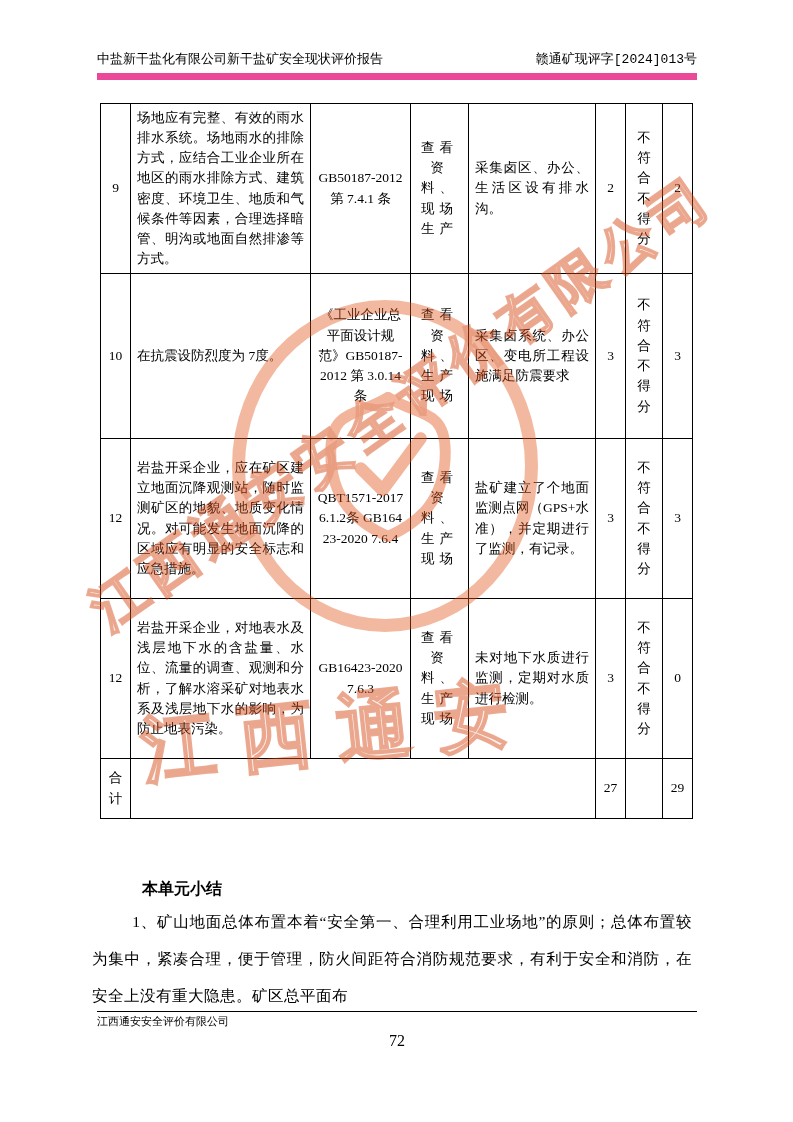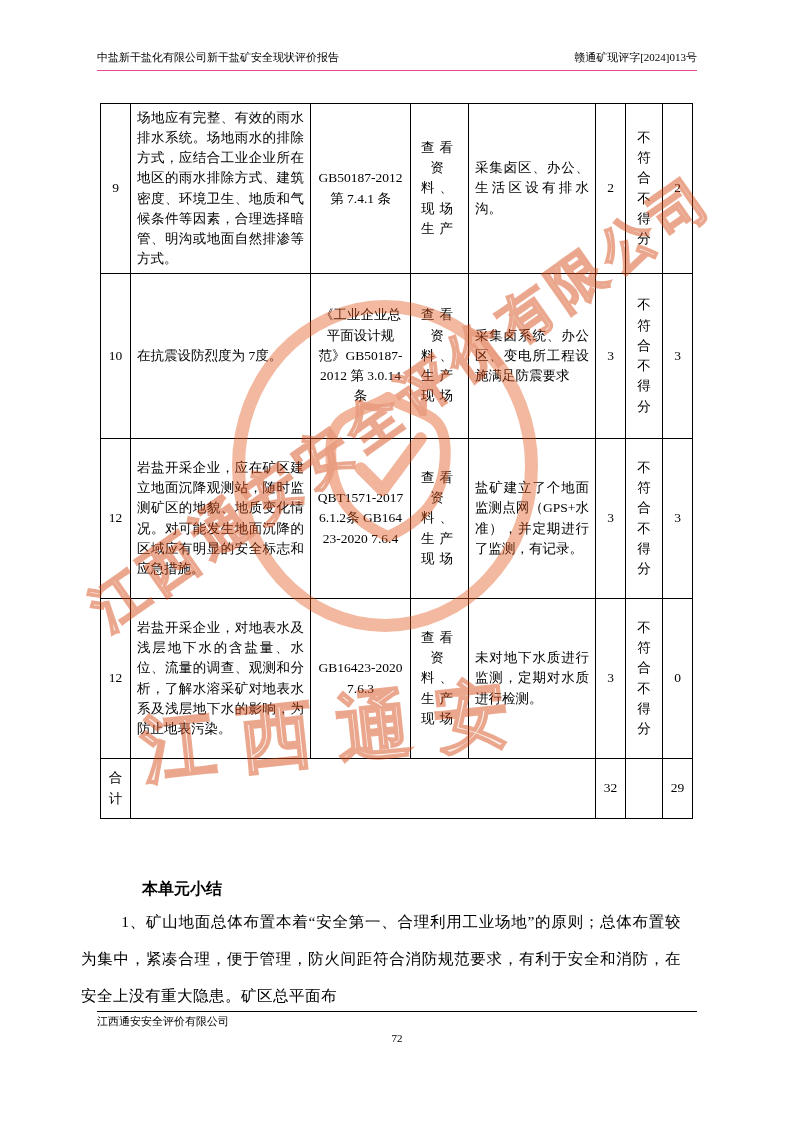--- a/index.html
+++ b/index.html
@@ -7,22 +7,23 @@
   .page {
     position:relative; width:793px; height:1122px; margin:0 auto;
     background:#ffffff; overflow:hidden;
     font-family:"Liberation Serif", serif; color:#000;
   }
 
   
   .header {
     position:absolute; left:97px; top:50px; width:600px;
     display:flex; justify-content:space-between; align-items:flex-end;
-    border-bottom:1px solid #ec4899; padding-bottom:5px;
-    font-size:11px;
+    border-bottom:7px solid #ec4899; padding-bottom:5px;
+    font-size:13px;
+    font-family:Liberation Mono, monospace;
   }
 
   
   table.eval {
     position:absolute; left:100px; top:103px; width:592px;
     border-collapse:collapse; table-layout:fixed;
   }
   table.eval td {
     border:1px solid #000; vertical-align:middle;
     font-size:13.5px; line-height:1.5; padding:3px 6px;
@@ -43,33 +44,33 @@
   td.c-vert  { text-align:center; padding:4px 8px; line-height:1.8; font-size:14px; }
   td.c-got   { text-align:center; padding:2px 2px; }
 
   
   .summary-heading {
     position:absolute; left:142px; top:879px;
     font-family:"Liberation Sans", sans-serif;
     font-weight:bold; font-size:16px;
   }
   .summary-paragraph {
-    position:absolute; left:81px; top:903px; width:600px;
+    position:absolute; left:92px; top:903px; width:600px;
     font-size:15.5px; line-height:37px;
     text-align:justify; text-justify:inter-character;
     text-indent:2.6em; letter-spacing:0.5px;
   }
 
   
   .footer {
     position:absolute; left:97px; top:1011px; width:600px;
     border-top:1px solid #000; padding-top:2px;
   }
   .footer-company { font-size:11px; text-align:left; }
-  .footer-page { margin-top:3px; font-size:11px; text-align:center; }
+  .footer-page { margin-top:3px; font-size:16px; text-align:center; }
 
   
   .watermark {
     position:absolute; inset:0; z-index:5; pointer-events:none; opacity:0.55;
   }
   .wm-ring {
     position:absolute; left:232px; top:300px; width:306px; height:332px;
     border:13px solid rgba(224,85,25,0.75); border-radius:50%;
   }
   .wm-logo { position:absolute; left:318px; top:392px; width:140px; height:150px; }
@@ -151,21 +152,21 @@
         <td class="c-method">查看资料、生产现场</td>
         <td class="c-find">未对地下水质进行监测，定期对水质进行检测。</td>
         <td class="c-score">3</td>
         <td class="c-vert">不符合不得分</td>
         <td class="c-got">0</td>
       </tr>
 
       <tr class="r-total">
         <td class="c-no">合计</td>
         <td colspan="4"></td>
-        <td class="c-score">32</td>
+        <td class="c-score">27</td>
         <td class="c-vert"></td>
         <td class="c-got">29</td>
       </tr>
     </tbody>
   </table>
 
   <div class="summary-heading">本单元小结</div>
   <div class="summary-paragraph">1、矿山地面总体布置本着“安全第一、合理利用工业场地”的原则；总体布置较为集中，紧凑合理，便于管理，防火间距符合消防规范要求，有利于安全和消防，在安全上没有重大隐患。矿区总平面布</div>
 
   <div class="footer">

